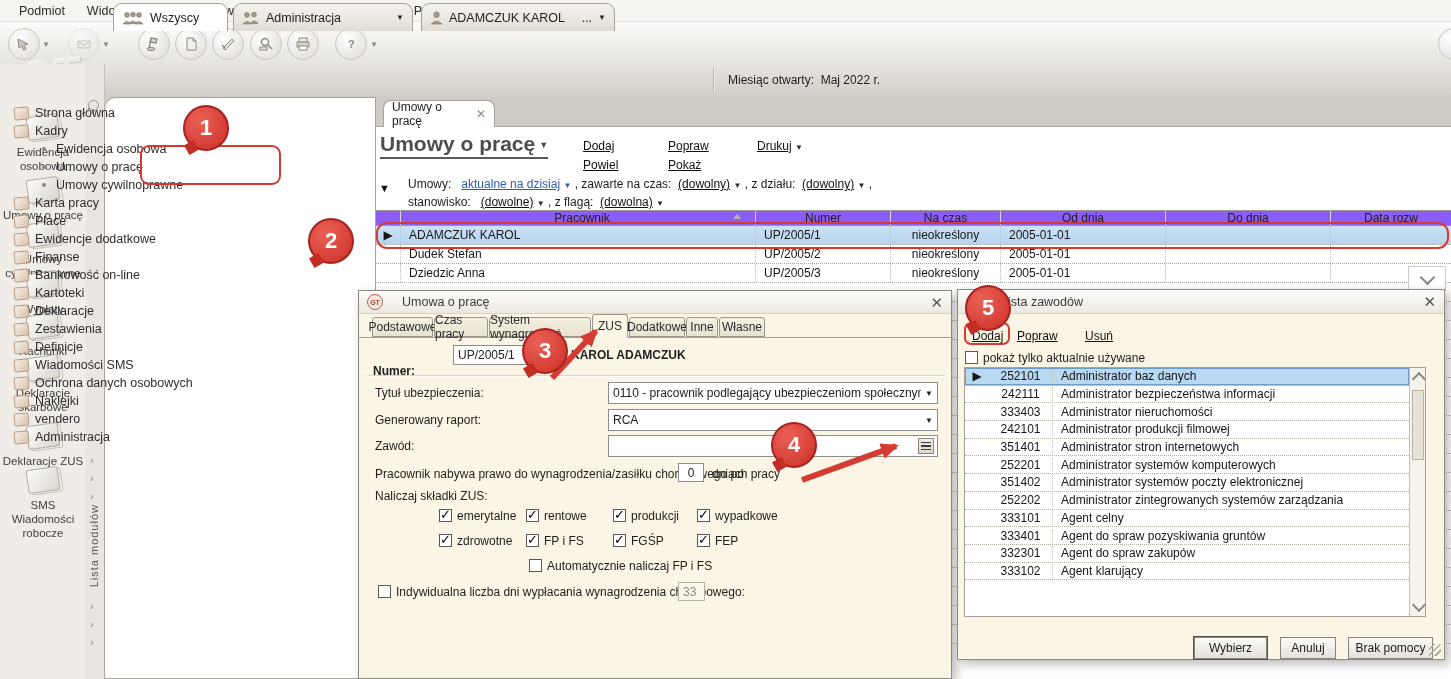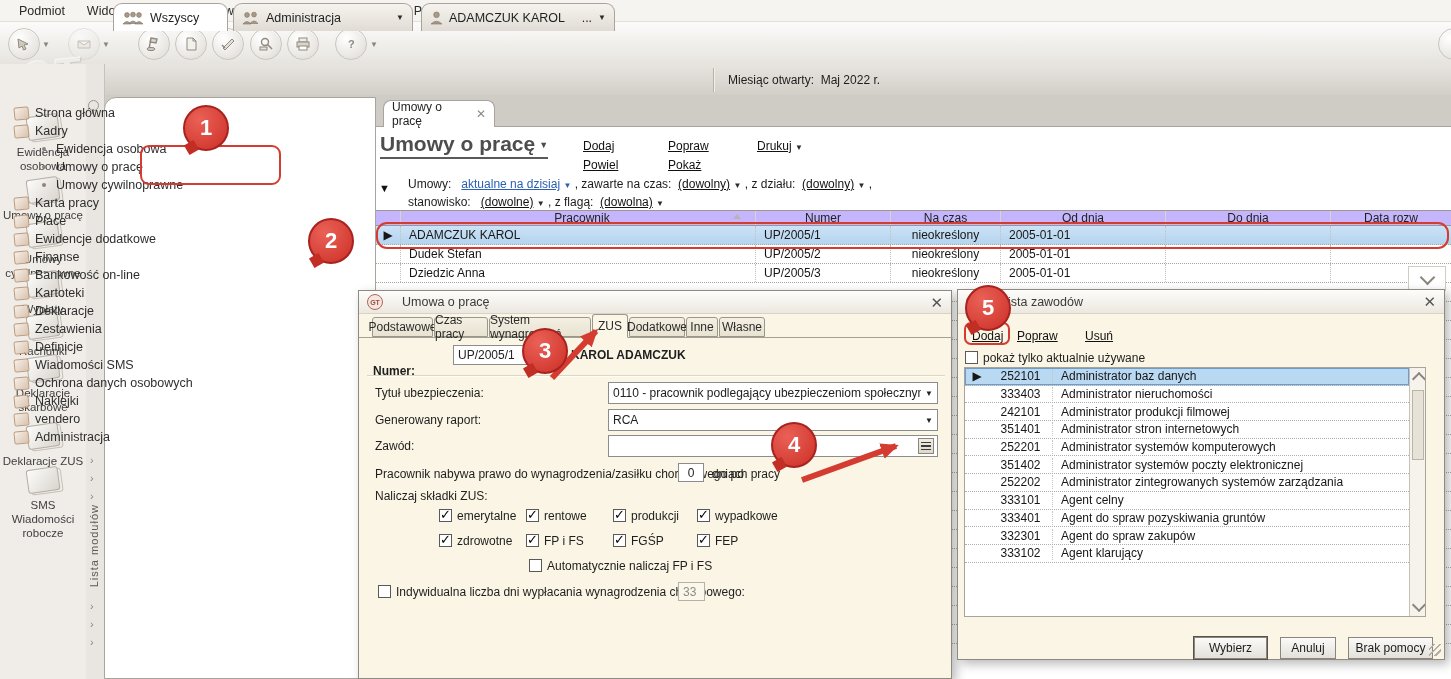--- a/index.html
+++ b/index.html
@@ -59,21 +59,21 @@
   .ctab .x{color:#8f8b84;font-size:12px;font-weight:bold;}
   .pagetitle{left:380px;top:132px;font-size:21px;font-weight:bold;color:#4d4d4d;
     border-bottom:2px solid #5a5a5a;padding-bottom:1px;}
   .pagetitle .caret{color:#4d4d4d;font-size:9px;vertical-align:3px;margin-left:4px;}
   .lnk{text-decoration:underline;color:#111;font-size:12px;}
   .bluelnk{text-decoration:underline;color:#2b5fb4;}
   .filtertoggle{left:379px;top:182px;font-size:11px;color:#111;}
   .fline{position:absolute;font-size:12px;color:#1c1c1c;white-space:nowrap;}
   
   .thead{left:376px;top:210px;width:1075px;height:16px;display:flex;border-top:1px solid #9c9890;
-    border-bottom:1px solid #9c9890;background:#c4b5fd;box-sizing:border-box;font-size:12px;color:#222;}
+    border-bottom:1px solid #9c9890;background:#8b5cf6;box-sizing:border-box;font-size:12px;color:#222;}
   .thead>div{text-align:center;border-left:1px solid #d8d4cd;box-sizing:border-box;position:relative;}
   .trow{position:absolute;left:376px;width:1075px;height:19px;display:flex;align-items:center;
     border-bottom:1px dotted #a7a49e;box-sizing:border-box;font-size:12px;color:#161616;}
   .trow>div{border-left:1px dotted #c4c0b9;box-sizing:border-box;height:100%;display:flex;align-items:center;overflow:hidden;}
   .trow.sel{background:linear-gradient(#cce2f6,#b4d4ee);}
   .c1{width:24px;justify-content:center;}
   .c2{width:355px;padding-left:8px;}
   .c3{width:135px;padding-left:8px;}
   .c4{width:110px;justify-content:center;}
   .c5{width:165px;padding-left:8px;}
@@ -577,20 +577,25 @@
 
   <div class="ptable" style="left:6px;top:77px;width:462px;height:250px">
     <div class="pmain">
       <div class="prow sel">
         <div class="pc1">▶</div>
         <div class="pc2">252101</div>
         <div class="pc3">Administrator baz danych</div>
       </div>
       <div class="prow">
         <div class="pc1"></div>
+        <div class="pc2">242111</div>
+        <div class="pc3">Administrator bezpieczeństwa informacji</div>
+      </div>
+      <div class="prow">
+        <div class="pc1"></div>
         <div class="pc2">333403</div>
         <div class="pc3">Administrator nieruchomości</div>
       </div>
       <div class="prow">
         <div class="pc1"></div>
         <div class="pc2">242101</div>
         <div class="pc3">Administrator produkcji filmowej</div>
       </div>
       <div class="prow">
         <div class="pc1"></div>

